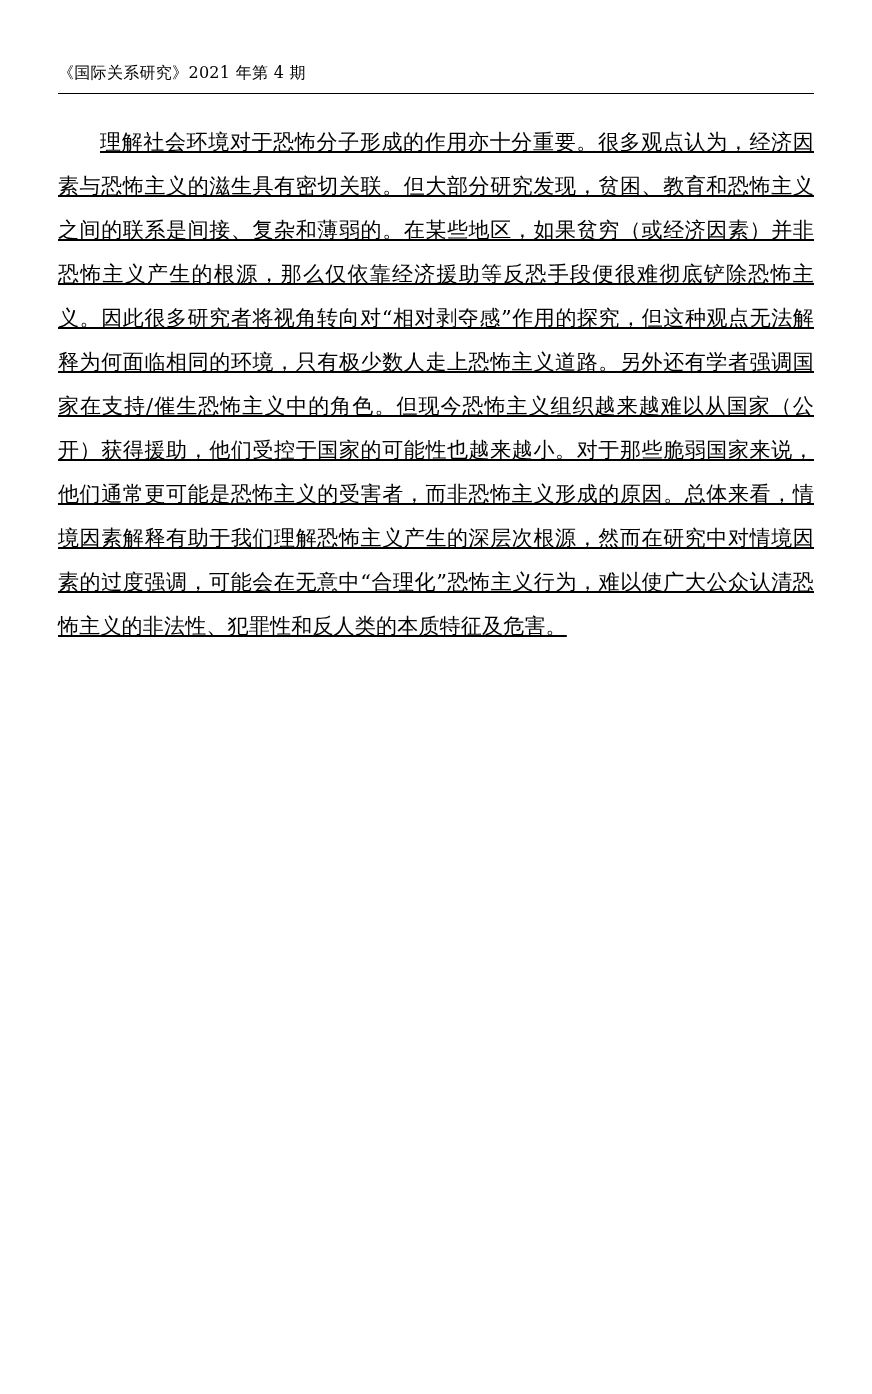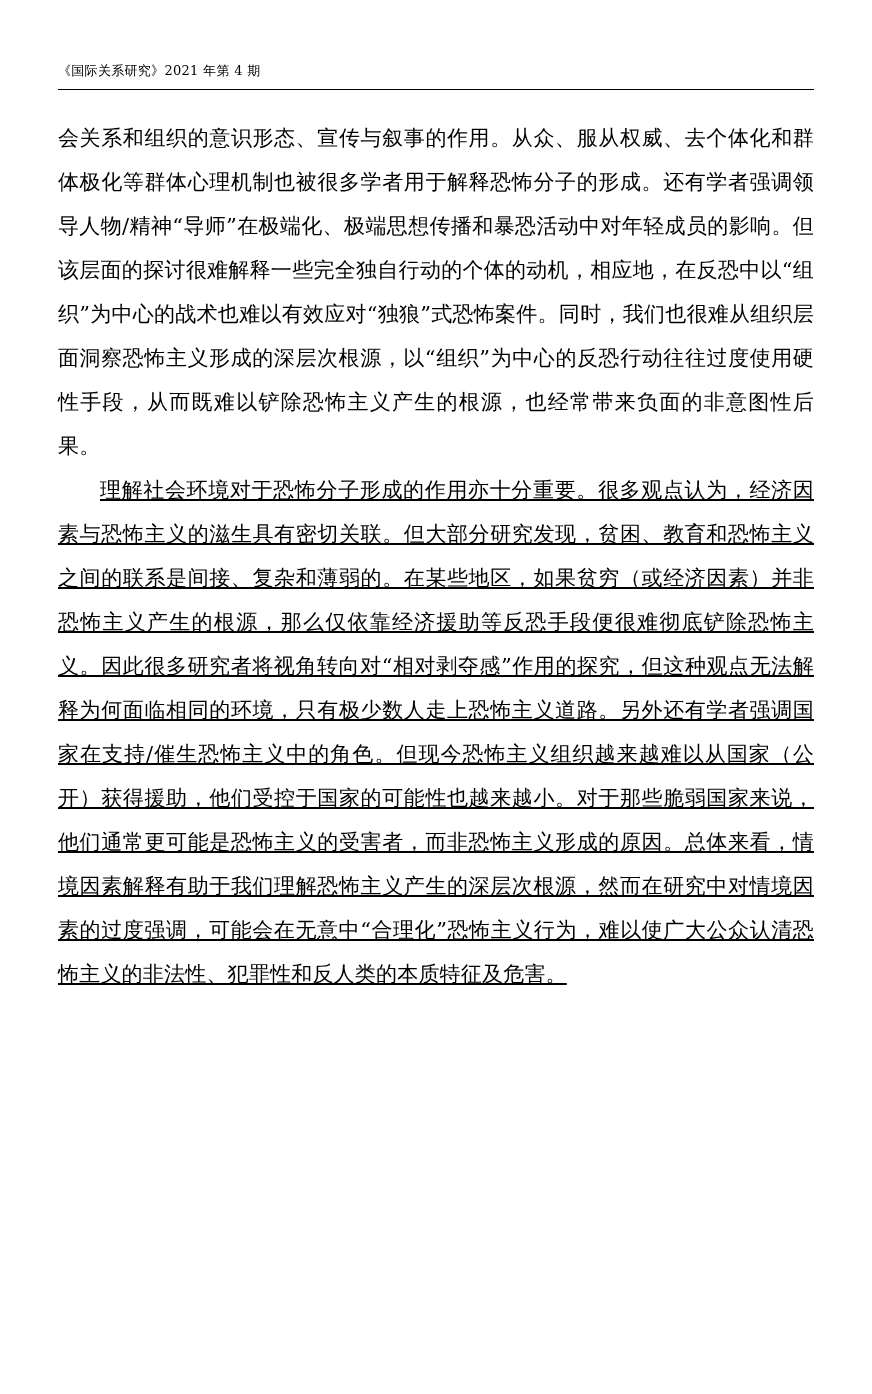--- a/index.html
+++ b/index.html
@@ -12,21 +12,21 @@
     height: 1394px;
     background: #ffffff;
     position: relative;
     box-sizing: border-box;
     padding: 62px 58px 0 58px;
     font-family: "DejaVu Serif", "Liberation Serif", serif;
     color: #000000;
     overflow: hidden;
   }
   .running-head {
-    font-size: 13px;
+    font-size: 16px;
     line-height: 1.4;
     letter-spacing: 0.3px;
     padding-bottom: 9px;
     border-bottom: 1.2px solid #000000;
     margin-bottom: 26px;
     white-space: nowrap;
   }
   .body-text p {
     margin: 0 0 0 0;
     font-size: 21px;
@@ -39,16 +39,15 @@
     text-indent: 2em;
     text-decoration: underline;
   }
 </style>
 </head>
 <body>
 
 <div class="page">
   <div class="running-head">《国际关系研究》2021 年第 4 期</div>
   <div class="body-text">
-    <p>会关系和组织的意识形态、宣传与叙事的作用。从众、服从权威、去个体化和群体极化等群体心理机制也被很多学者用于解释恐怖分子的形成。还有学者强调领导人物/精神“导师”在极端化、极端思想传播和暴恐活动中对年轻成员的影响。但该层面的探讨很难解释一些完全独自行动的个体的动机，相应地，在反恐中以“组织”为中心的战术也难以有效应对“独狼”式恐怖案件。同时，我们也很难从组织层面洞察恐怖主义形成的深层次根源，以“组织”为中心的反恐行动往往过度使用硬性手段，从而既难以铲除恐怖主义产生的根源，也经常带来负面的非意图性后果。</p>
     <p class="indent">理解社会环境对于恐怖分子形成的作用亦十分重要。很多观点认为，经济因素与恐怖主义的滋生具有密切关联。但大部分研究发现，贫困、教育和恐怖主义之间的联系是间接、复杂和薄弱的。在某些地区，如果贫穷（或经济因素）并非恐怖主义产生的根源，那么仅依靠经济援助等反恐手段便很难彻底铲除恐怖主义。因此很多研究者将视角转向对“相对剥夺感”作用的探究，但这种观点无法解释为何面临相同的环境，只有极少数人走上恐怖主义道路。另外还有学者强调国家在支持/催生恐怖主义中的角色。但现今恐怖主义组织越来越难以从国家（公开）获得援助，他们受控于国家的可能性也越来越小。对于那些脆弱国家来说，他们通常更可能是恐怖主义的受害者，而非恐怖主义形成的原因。总体来看，情境因素解释有助于我们理解恐怖主义产生的深层次根源，然而在研究中对情境因素的过度强调，可能会在无意中“合理化”恐怖主义行为，难以使广大公众认清恐怖主义的非法性、犯罪性和反人类的本质特征及危害。</p>
   </div>
 </div>
 
 </body></html>

